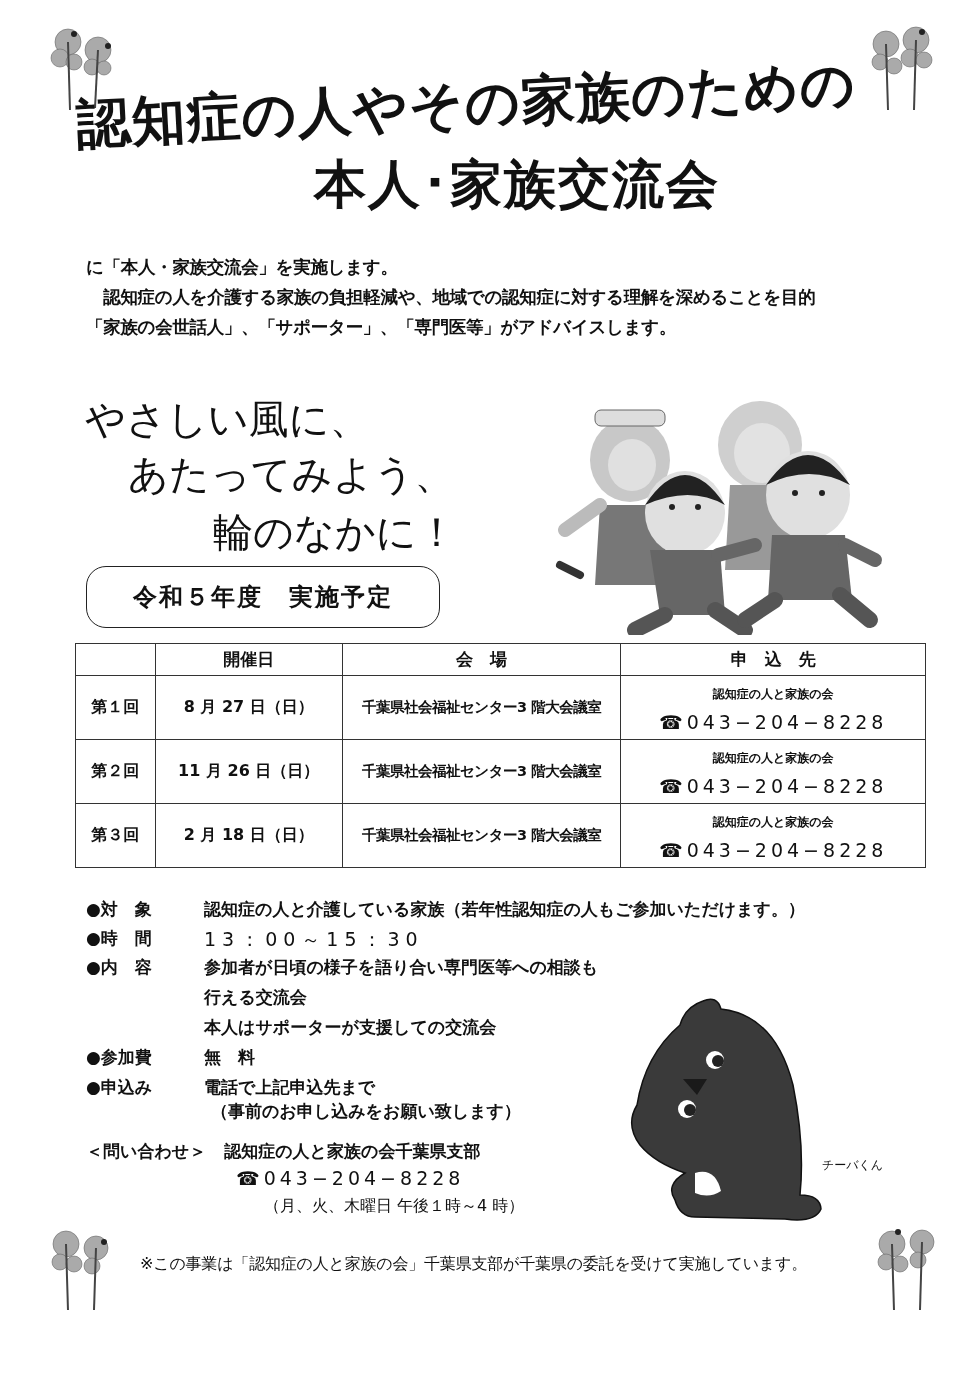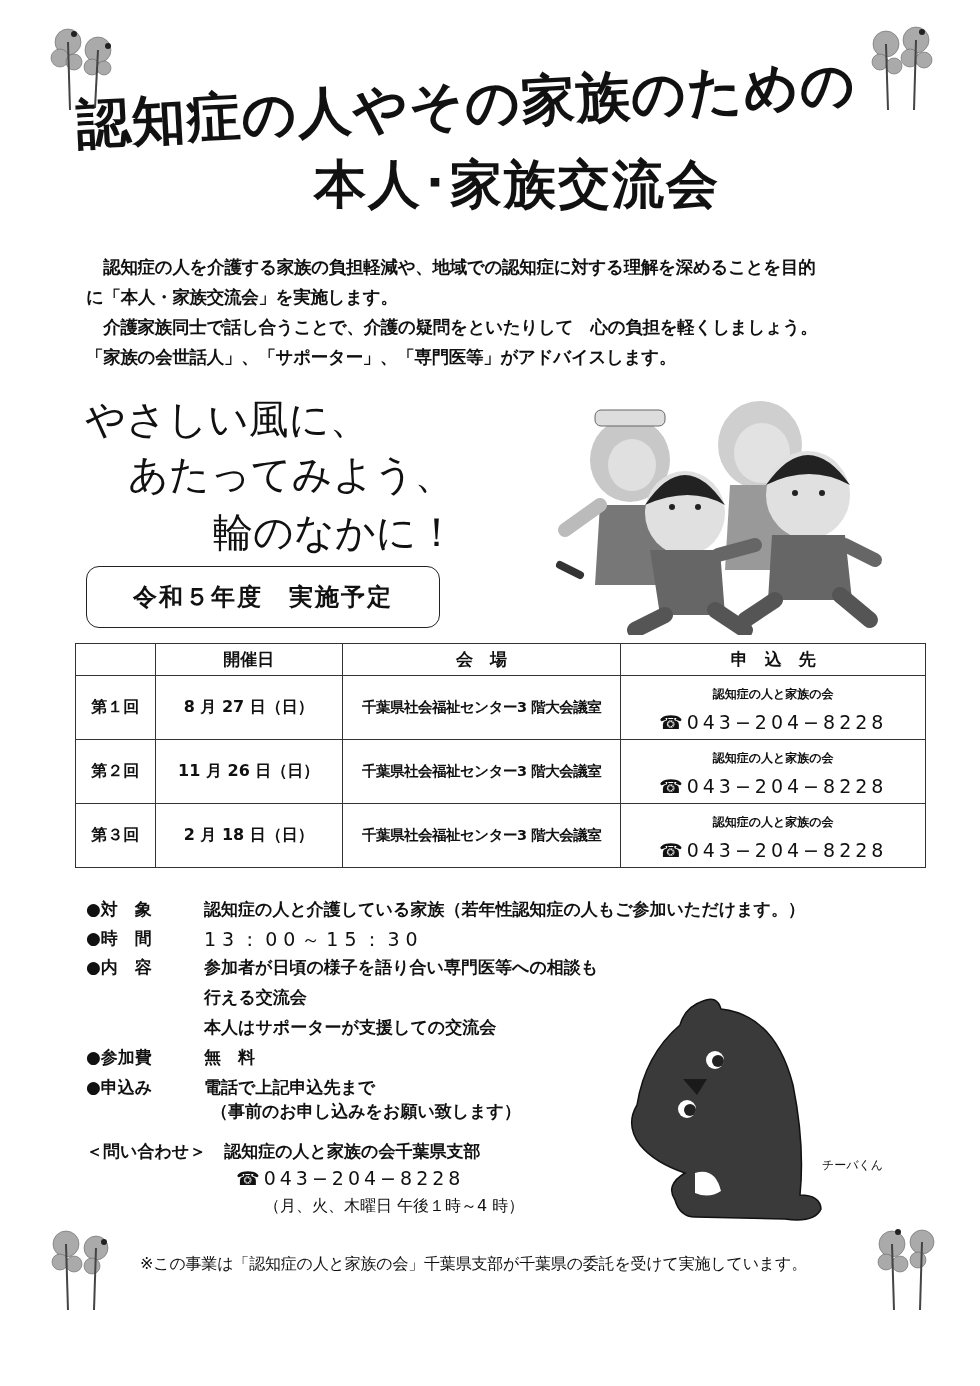--- a/index.html
+++ b/index.html
@@ -19,21 +19,21 @@
 
   .intro { left:86px; top:252px; width:850px; font-size:17.5px; line-height:30px; font-weight:bold;
            letter-spacing:-0.3px; }
   .intro p { margin:0; white-space:nowrap; }
 
   .slogan { font-size:40px; line-height:54px; font-weight:normal; white-space:nowrap; }
   .slogan1 { left:85px; top:392px; }
   .slogan2 { left:128px; top:447px; }
   .slogan3 { left:213px; top:505px; }
 
-  .planbox { left:86px; top:566px; width:352px; height:60px; border:1.5px solid #222; border-radius:13px;
+  .planbox { left:86px; top:566px; width:352px; height:60px; border:1.5px solid #222; border-radius:20px;
              font-size:24px; font-weight:bold; display:flex; align-items:center; justify-content:center;
              letter-spacing:2px; }
 
   
   .people { left:540px; top:385px; width:345px; height:250px; }
 
   
   table.sched { position:absolute; left:75px; top:643px; width:851px; border-collapse:collapse;
                 font-weight:bold; }
   table.sched td, table.sched th { border:1.5px solid #333; text-align:center; padding:0; }
@@ -113,23 +113,22 @@
   </g>
   <line x1="24" y1="22" x2="26" y2="88" stroke="#444" stroke-width="2"></line>
   <line x1="54" y1="20" x2="52" y2="88" stroke="#444" stroke-width="2"></line>
   <circle cx="30" cy="10" r="3" fill="#222"></circle>
 </svg>
 
 <div class="abs title1">認知症の人やその家族のための</div>
 <div class="abs title2">本人･家族交流会</div>
 
 <div class="abs intro">
+  <p>に「本人・家族交流会」を実施します。</p>
   <p>　認知症の人を介護する家族の負担軽減や、地域での認知症に対する理解を深めることを目的</p>
-  <p>に「本人・家族交流会」を実施します。</p>
-  <p>　介護家族同士で話し合うことで、介護の疑問をといたりして　心の負担を軽くしましょう。</p>
   <p>「家族の会世話人」、「サポーター」、「専門医等」がアドバイスします。</p>
 </div>
 
 <div class="abs slogan slogan1">やさしい風に、</div>
 <div class="abs slogan slogan2">あたってみよう、</div>
 <div class="abs slogan slogan3">輪のなかに！</div>
 
 <div class="abs planbox">令和５年度　実施予定</div>
 
 <svg class="abs people" viewBox="0 0 345 250">

